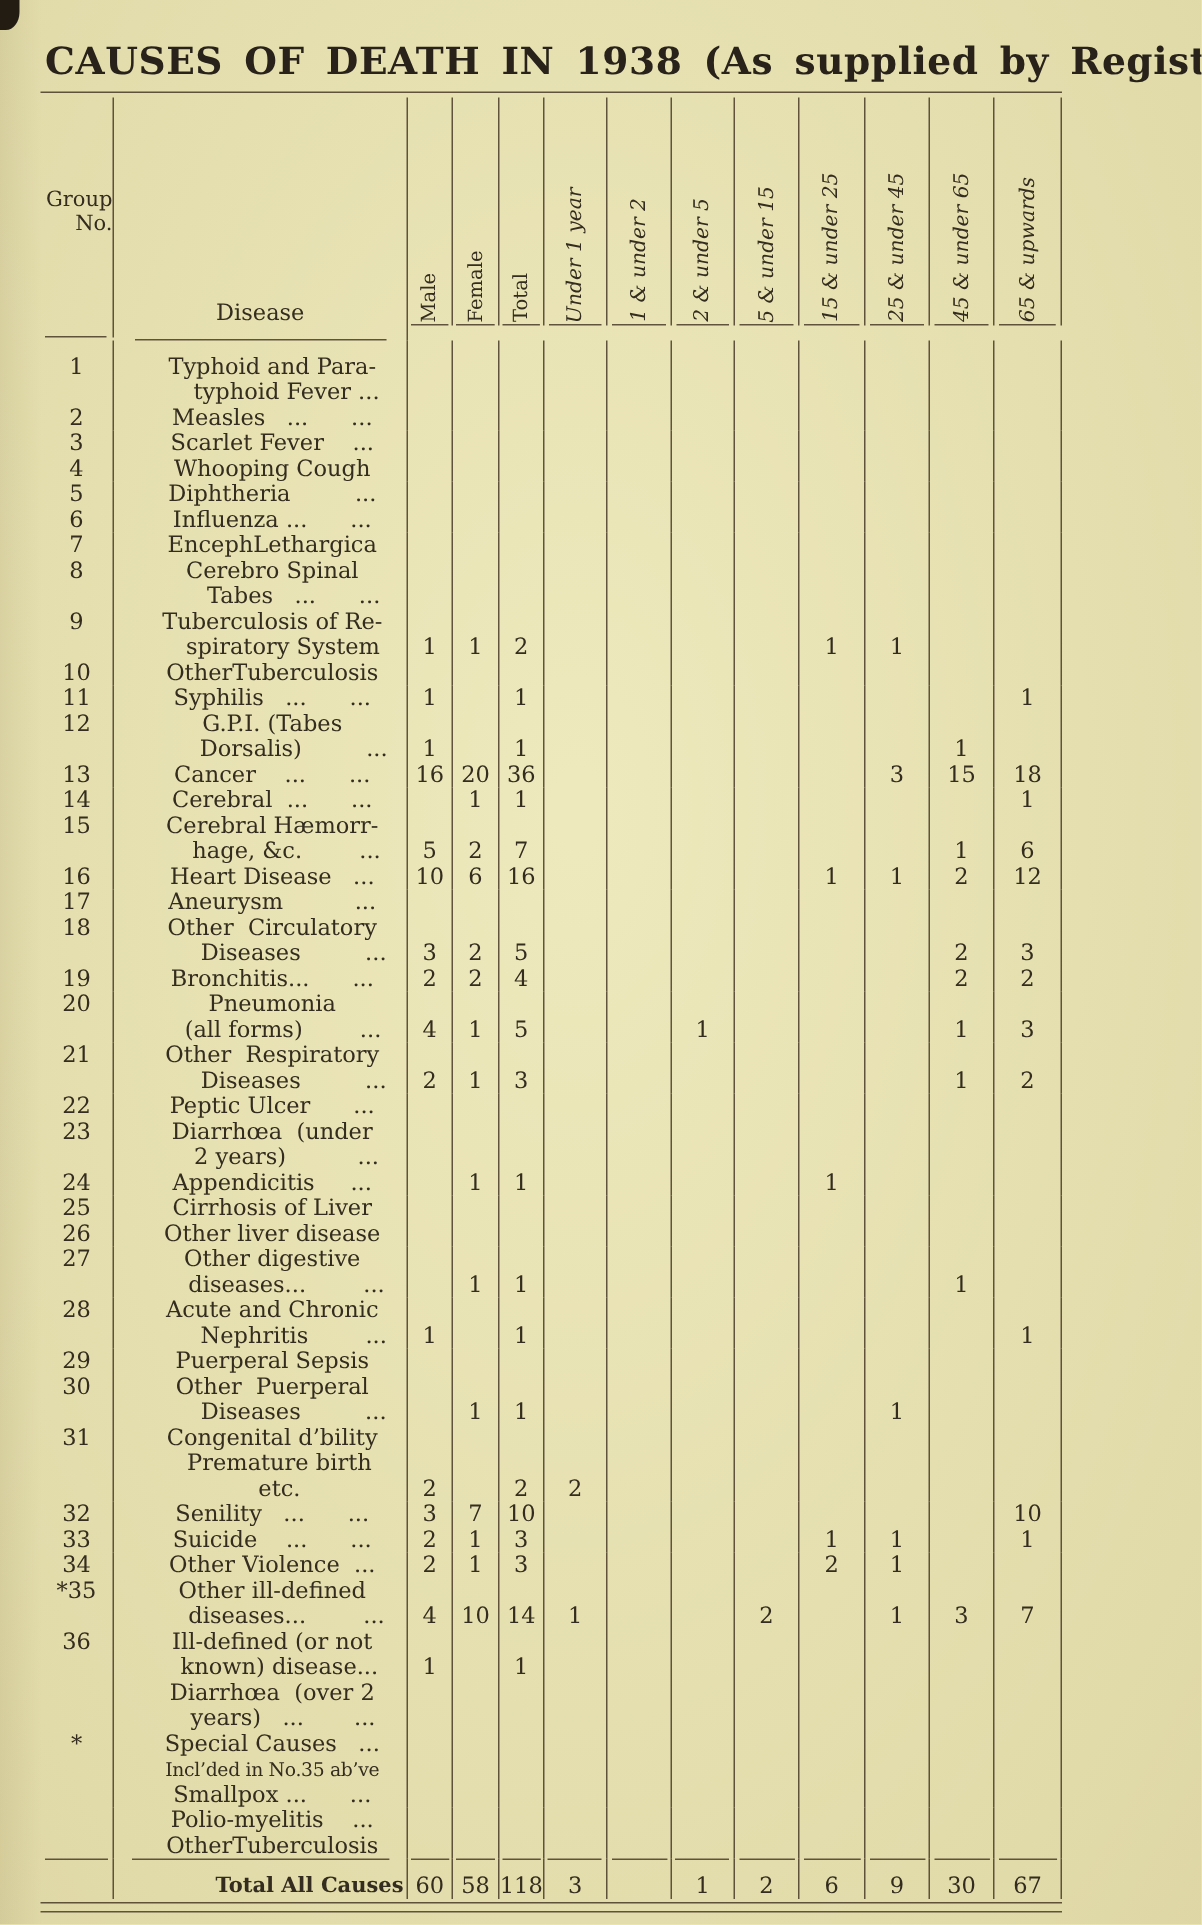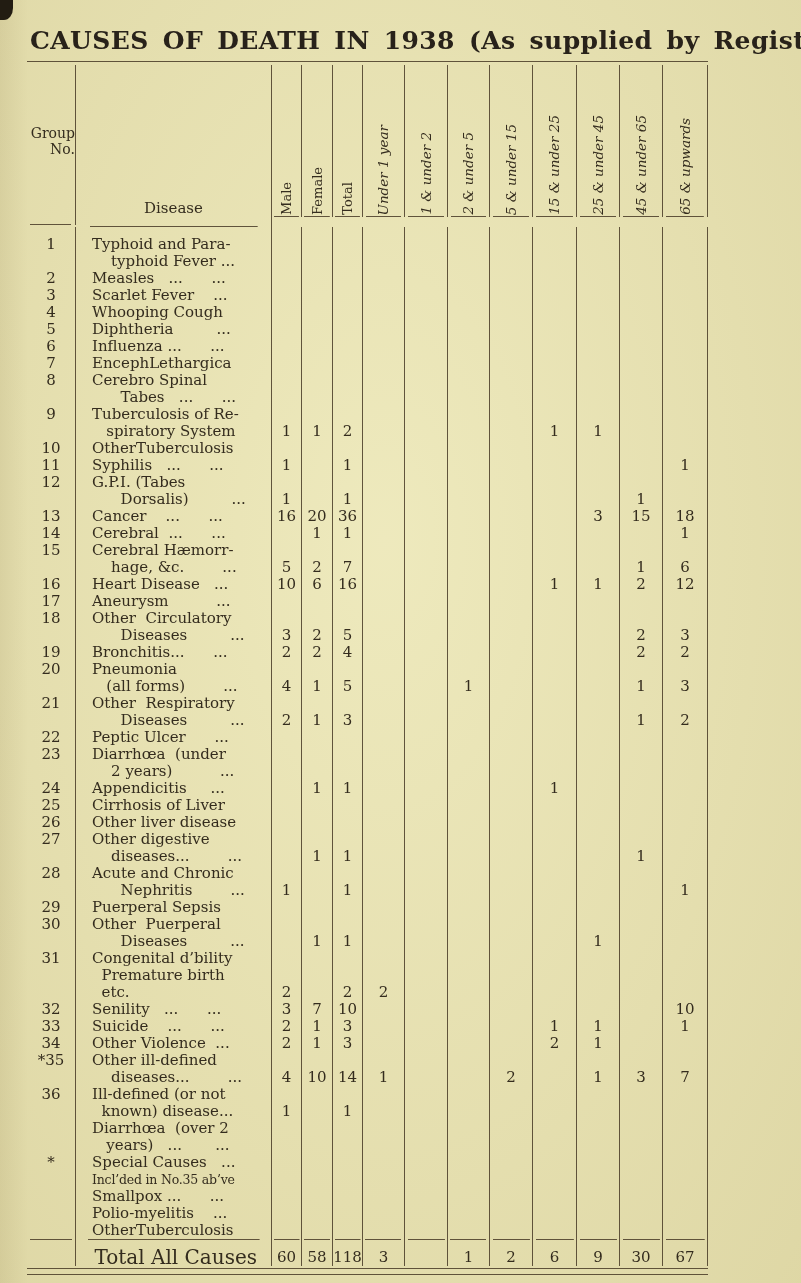--- a/index.html
+++ b/index.html
@@ -58,37 +58,38 @@
   .vt.it{font-style:italic;font-size:13.5px;}
   .trow{display:contents;}
   .gcell{
     text-align:center;font-size:15px;line-height:17px;
     padding-top:0;
   }
   .dcell{
     font-size:15px;line-height:17px;
     padding-left:16px;
     overflow:hidden;
+    text-align:center;
   }
   .dline{white-space:pre;}
   .dline.sm{font-size:12.5px;letter-spacing:-.2px;}
   .ncell{
     display:flex;align-items:flex-end;justify-content:center;
     font-size:15px;line-height:17px;
   }
   .body .trow:first-child .c{padding-top:9px;}
   
   .tc{
     background:linear-gradient(var(--line),var(--line)) top 0 center / 88% 1px no-repeat;
     padding-top:7px;height:27px;box-sizing:border-box;
   }
   .tlabel{
     display:flex;align-items:flex-end;justify-content:flex-end;
-    padding-right:14px;font-size:20px;line-height:18px;
-    white-space:nowrap;overflow:hidden;
+    padding-right:2px;font-size:14px;line-height:18px;
+    white-space:nowrap;overflow:hidden;font-weight:bold;
   }
   .botrule{
     margin-top:2px;height:5px;
     border-top:1.8px solid var(--line);
     border-bottom:1.2px solid var(--line);
   }
 </style>
 </head>
 <body>
 

